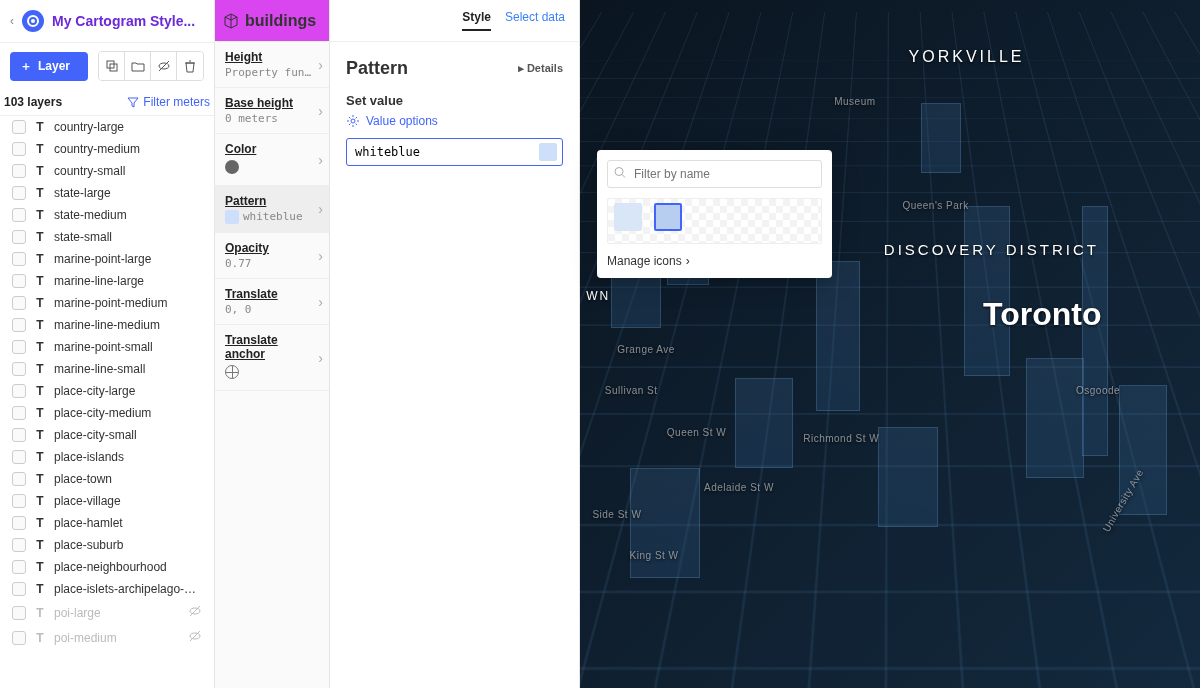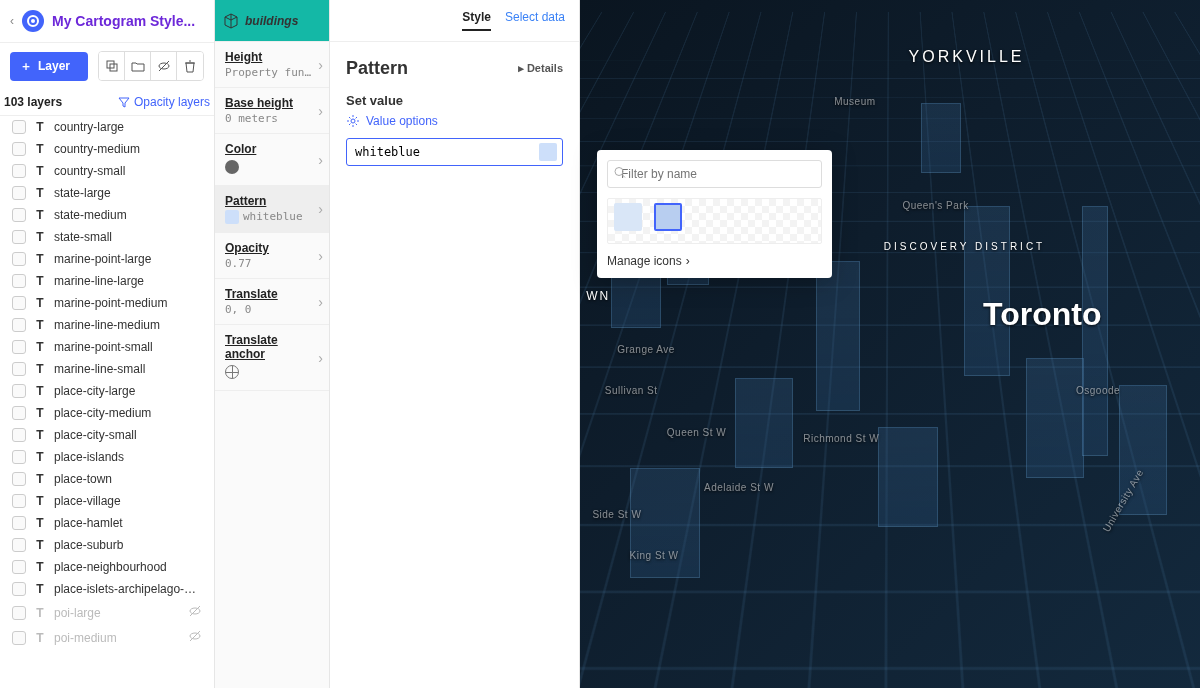--- a/index.html
+++ b/index.html
@@ -27,21 +27,21 @@
   .layer-list { flex: 1; overflow-y: auto; }
   .layer-item { display: flex; align-items: center; gap: 8px; padding: 4px 12px; cursor: pointer; font-size: 12px; color: #333; white-space: nowrap; overflow: hidden; text-overflow: ellipsis; }
   .layer-item.faded { color: #bbb; }
   .layer-item .chk { width: 14px; height: 14px; border: 1px solid #ccc; border-radius: 3px; background: #fafafa; flex-shrink:0; }
   .layer-item .type { font-weight: 800; font-size: 12px; width: 12px; text-align: center; flex-shrink:0; }
   .layer-item .name { overflow:hidden; text-overflow:ellipsis; flex:1; }
   .layer-item .hide { margin-left:auto; color:#bbb; flex-shrink:0; }
 
   
   .proppanel { width: 115px; border-right: 1px solid #e6e6e6; background: #fafafa; display:flex; flex-direction:column; }
-  .pp-head { padding: 10px 8px; border-bottom:1px solid #eee; display:flex; align-items:center; gap:6px; font-weight:700; font-size:12px; background:#14b8a6;font-style:italic; }
+  .pp-head { padding: 10px 8px; border-bottom:1px solid #eee; display:flex; align-items:center; gap:6px; font-weight:700; font-size:16px; background:#d946ef; }
   .pp-list { flex:1; overflow-y:auto; }
   .pp-item { padding: 8px 10px; border-bottom: 1px solid #eee; cursor:pointer; position:relative; }
   .pp-item .label { font-weight:700; font-size:12px; color:#222;text-decoration:underline; }
   .pp-item .val { font-family: Menlo, monospace; font-size:11px; color:#888; margin-top:2px; white-space:nowrap; overflow:hidden; text-overflow:ellipsis; }
   .pp-item .arr { position:absolute; right:6px; top:50%; transform:translateY(-50%); color:#aaa; font-size:14px; }
   .pp-item.active { background:#eee; }
   .color-dot { width:14px; height:14px; border-radius:50%; background:#666; display:inline-block; margin-top:4px; }
   .pattern-swatch { width:14px; height:14px; display:inline-block; background:#cddffa; border-radius:2px; margin-right:4px; vertical-align:middle; }
   .globe-ic { display:inline-block; width:14px; height:14px; border:1.5px solid #777; border-radius:50%; position:relative; margin-top:4px; }
   .globe-ic::after { content:""; position:absolute; top:0; bottom:0; left:50%; width:0; border-left:1px solid #777; }
@@ -71,21 +71,21 @@
      transform-origin: 50% 30%;
   }
   .map-buildings { position:absolute; inset:0; }
   .bld { position:absolute; background: linear-gradient(180deg, rgba(70,120,170,0.22), rgba(40,80,120,0.35)); border:1px solid rgba(120,180,230,0.22); }
   .map-label { position:absolute; color:#fff; text-shadow:0 1px 3px rgba(0,0,0,0.9); font-weight:400; letter-spacing:1px; }
   .map-major { font-size:32px; font-weight:700; letter-spacing:0; }
   .map-street { font-size:10px; color:rgba(255,255,255,0.5); letter-spacing:0.5px; }
 
   
   .popover { position:absolute; left:597px; top:150px; width:235px; background:#fff; border-radius:4px; box-shadow:0 4px 24px rgba(0,0,0,0.25); padding:10px; z-index:10; }
-  .pop-search { width:100%; border:1px solid #ddd; border-radius:3px; padding:6px 8px 6px 13px; font-size:12px; outline:none; color:#3b82f6; }
+  .pop-search { width:100%; border:1px solid #ddd; border-radius:3px; padding:6px 8px 6px 26px; font-size:12px; outline:none; color:#3b82f6; }
   .pop-search-wrap { position:relative; margin-bottom:10px; }
   .pop-search-wrap .mag { position:absolute; left:7px; top:50%; transform:translateY(-50%); color:#aaa; }
   .pop-swatches { display:flex; gap:12px; padding:4px 6px 12px; background: repeating-conic-gradient(#f3f3f3 0% 25%, #fff 0% 50%) 0 0/14px 14px; border:1px solid #eee; border-radius:2px; }
   .pop-sw { width:28px; height:28px; border-radius:2px; cursor:pointer; }
   .pop-sw.sw1 { background:#d9e6f7; }
   .pop-sw.sw2 { background:#b8cef0; border:2px solid #4264fb; }
   .pop-footer { display:flex; align-items:center; gap:4px; margin-top:10px; font-size:12px; color:#333; cursor:pointer; }
 </style>
 </head>
 <body>
@@ -132,21 +132,21 @@
             </svg>
           </div>
       </div>
     </div>
     <div class="sb-filter">
       <span class="sb-count">103 layers</span>
       <span class="sb-filter-link">
         <svg width="12" height="12" viewBox="0 0 12 12">
             <path d="M1 2h10L7 7v4l-2-1V7z" fill="none" stroke="#4264fb"></path>
           </svg>
-        <span>Opacity layers</span>
+        <span>Filter meters</span>
       </span>
     </div>
     <div class="layer-list" id="layer-list">
         <div class="layer-item">
           <span class="chk"></span>
           <span class="type">T</span>
           <span class="name">country-large</span>
         </div>
         <div class="layer-item">
           <span class="chk"></span>
@@ -349,21 +349,21 @@
       <div class="bld" style="left:72%; top:52%; width:58px; height:120px"></div>
       <div class="bld" style="left:81%; top:30%; width:26px; height:250px"></div>
       <div class="bld" style="left:87%; top:56%; width:48px; height:130px"></div>
       <div class="bld" style="left:8%; top:68%; width:70px; height:110px"></div>
       <div class="bld" style="left:55%; top:15%; width:40px; height:70px"></div>
     </div>
 
     <span class="map-label" style="left:53%; top:7%; font-size:16px; letter-spacing:3px">YORKVILLE</span>
     <span class="map-label map-street" style="left:41%; top:14%;">Museum</span>
     <span class="map-label map-street" style="left:52%; top:29%;">Queen's Park</span>
-    <span class="map-label" style="left:49%; top:35%; font-size:10px; letter-spacing:3px">DISCOVERY DISTRICT</span>
+    <span class="map-label" style="left:49%; top:35%; font-size:15px; letter-spacing:3px">DISCOVERY DISTRICT</span>
     <span class="map-label map-major" style="left:65%; top:43%;">Toronto</span>
     <span class="map-label map-street" style="left:80%; top:56%;">Osgoode</span>
     <span class="map-label" style="left:1%; top:42%; font-size:12px; letter-spacing:2px">WN</span>
     <span class="map-label map-street" style="left:6%; top:50%;">Grange Ave</span>
     <span class="map-label map-street" style="left:4%; top:56%;">Sullivan St</span>
     <span class="map-label map-street" style="left:14%; top:62%;">Queen St W</span>
     <span class="map-label map-street" style="left:36%; top:63%;">Richmond St W</span>
     <span class="map-label map-street" style="left:20%; top:70%;">Adelaide St W</span>
     <span class="map-label map-street" style="left:8%; top:80%;">King St W</span>
     <span class="map-label map-street" style="left:2%; top:74%;">Side St W</span>

